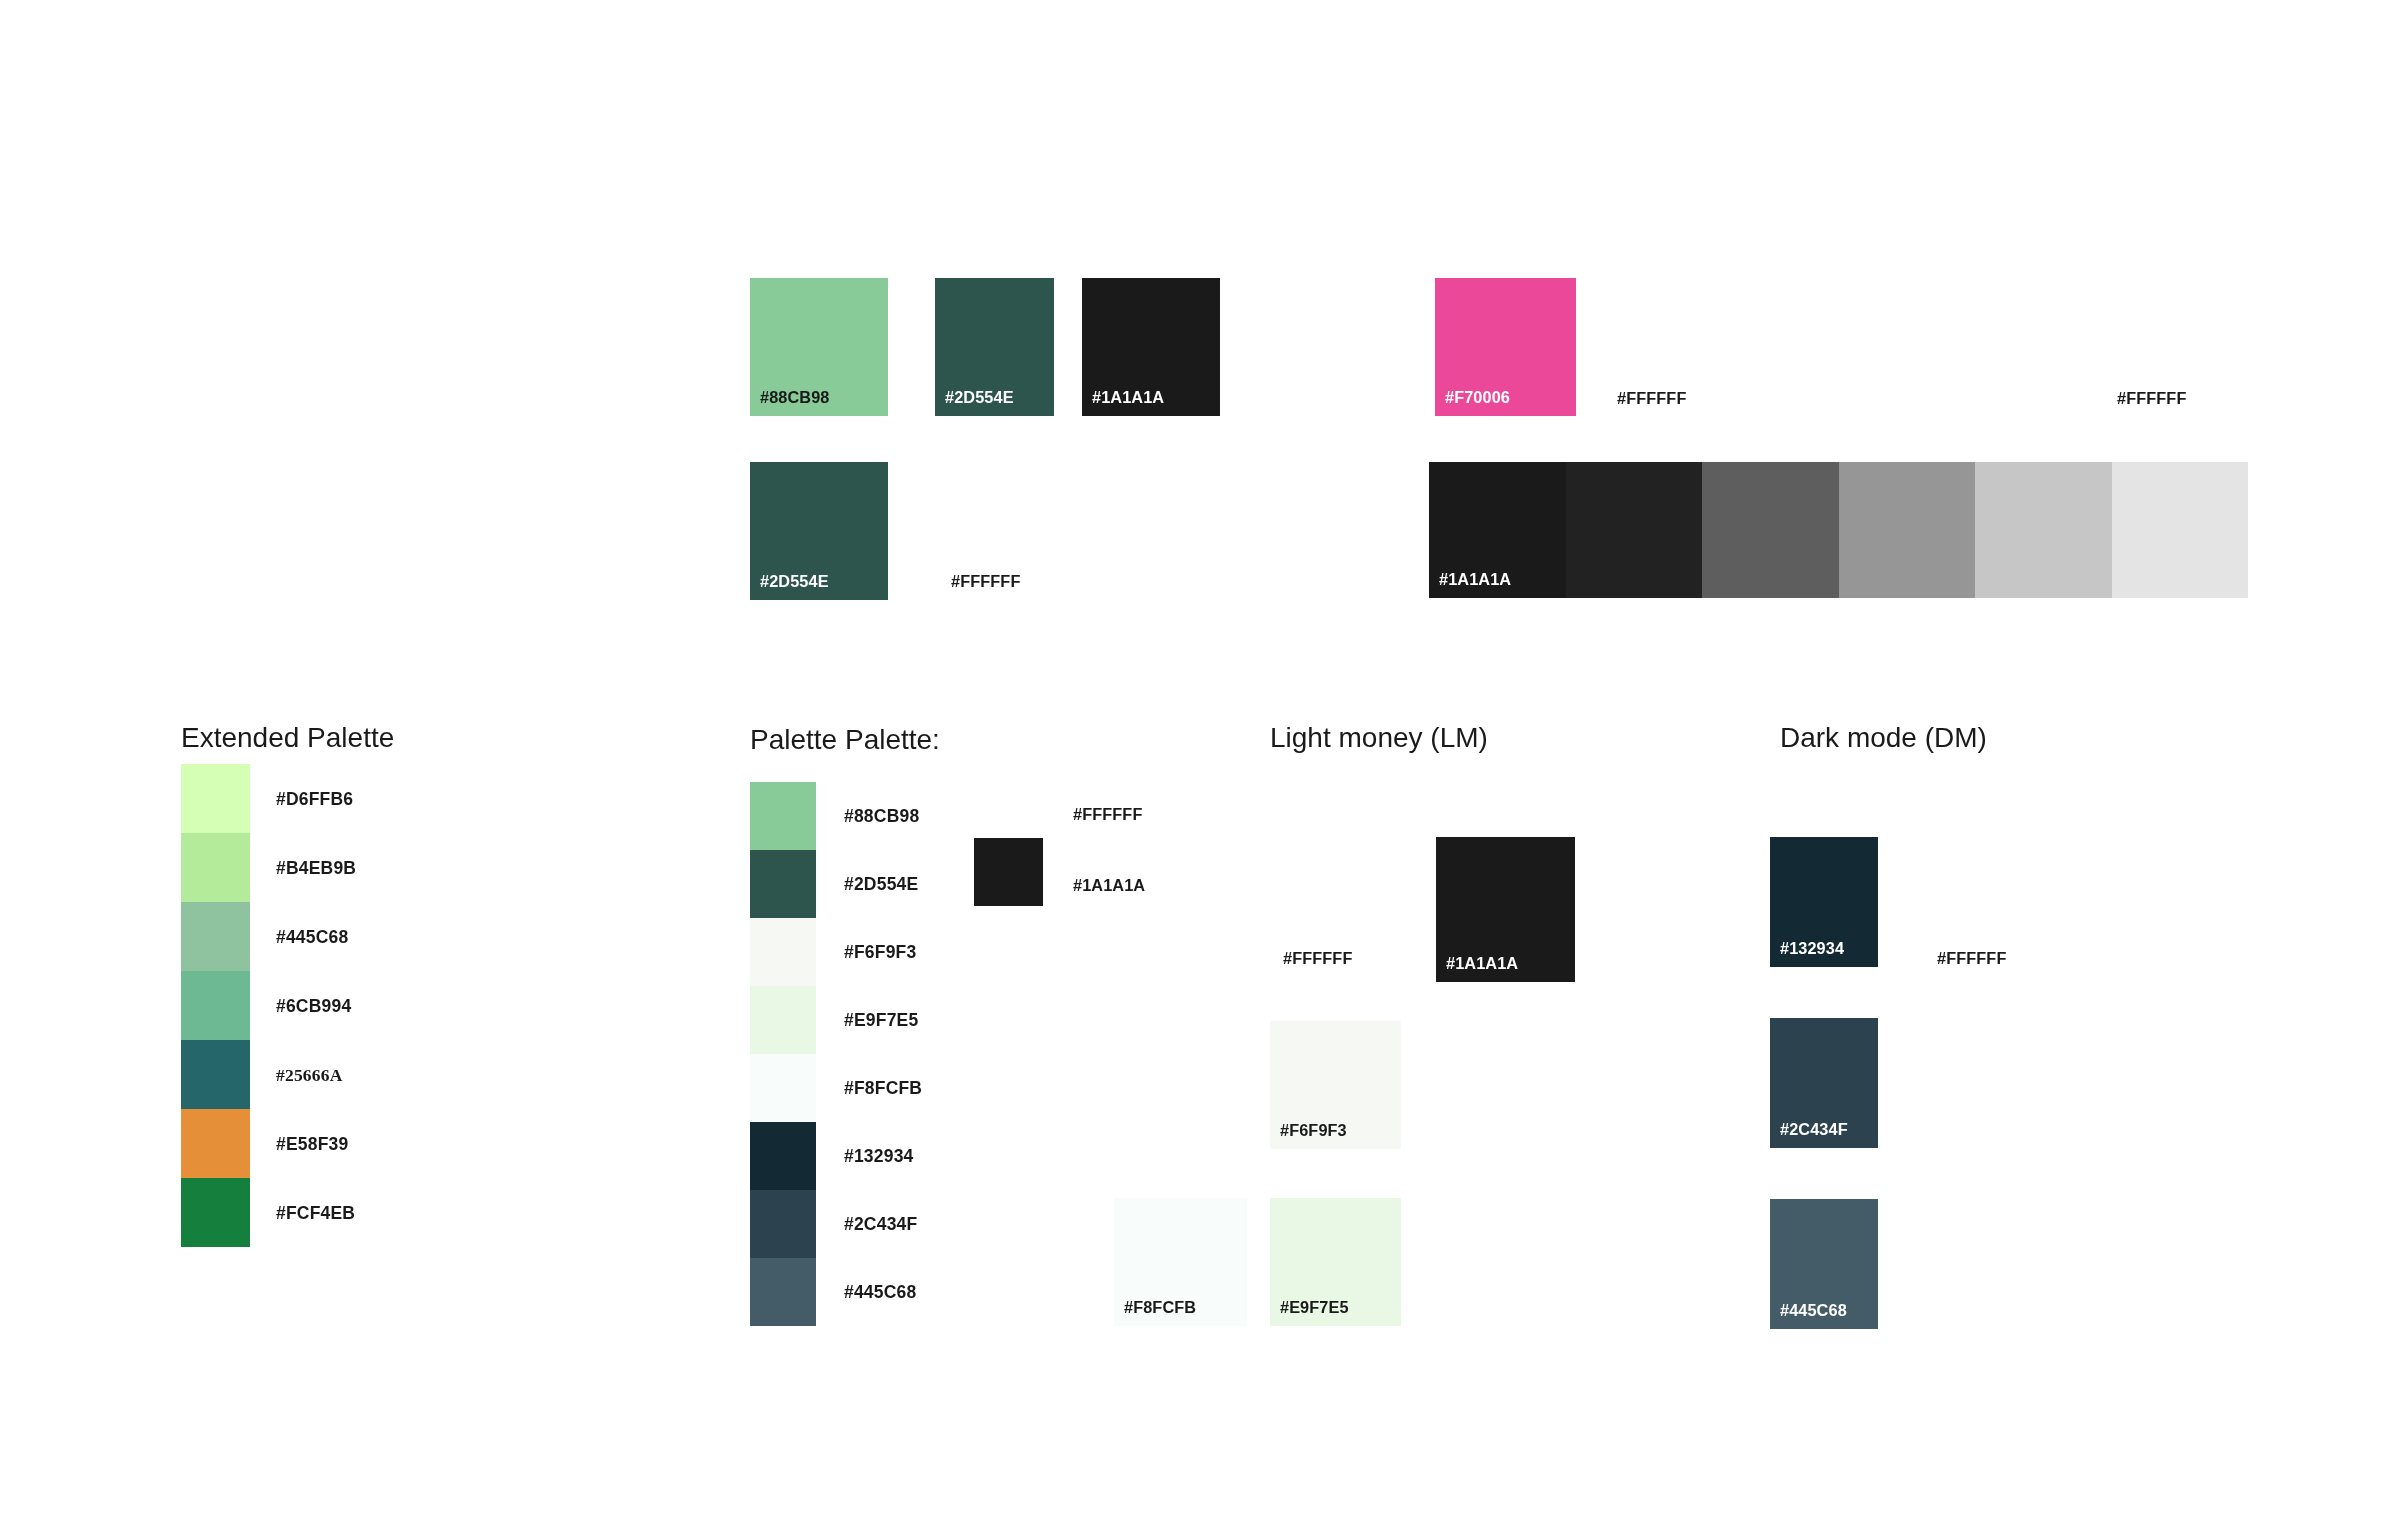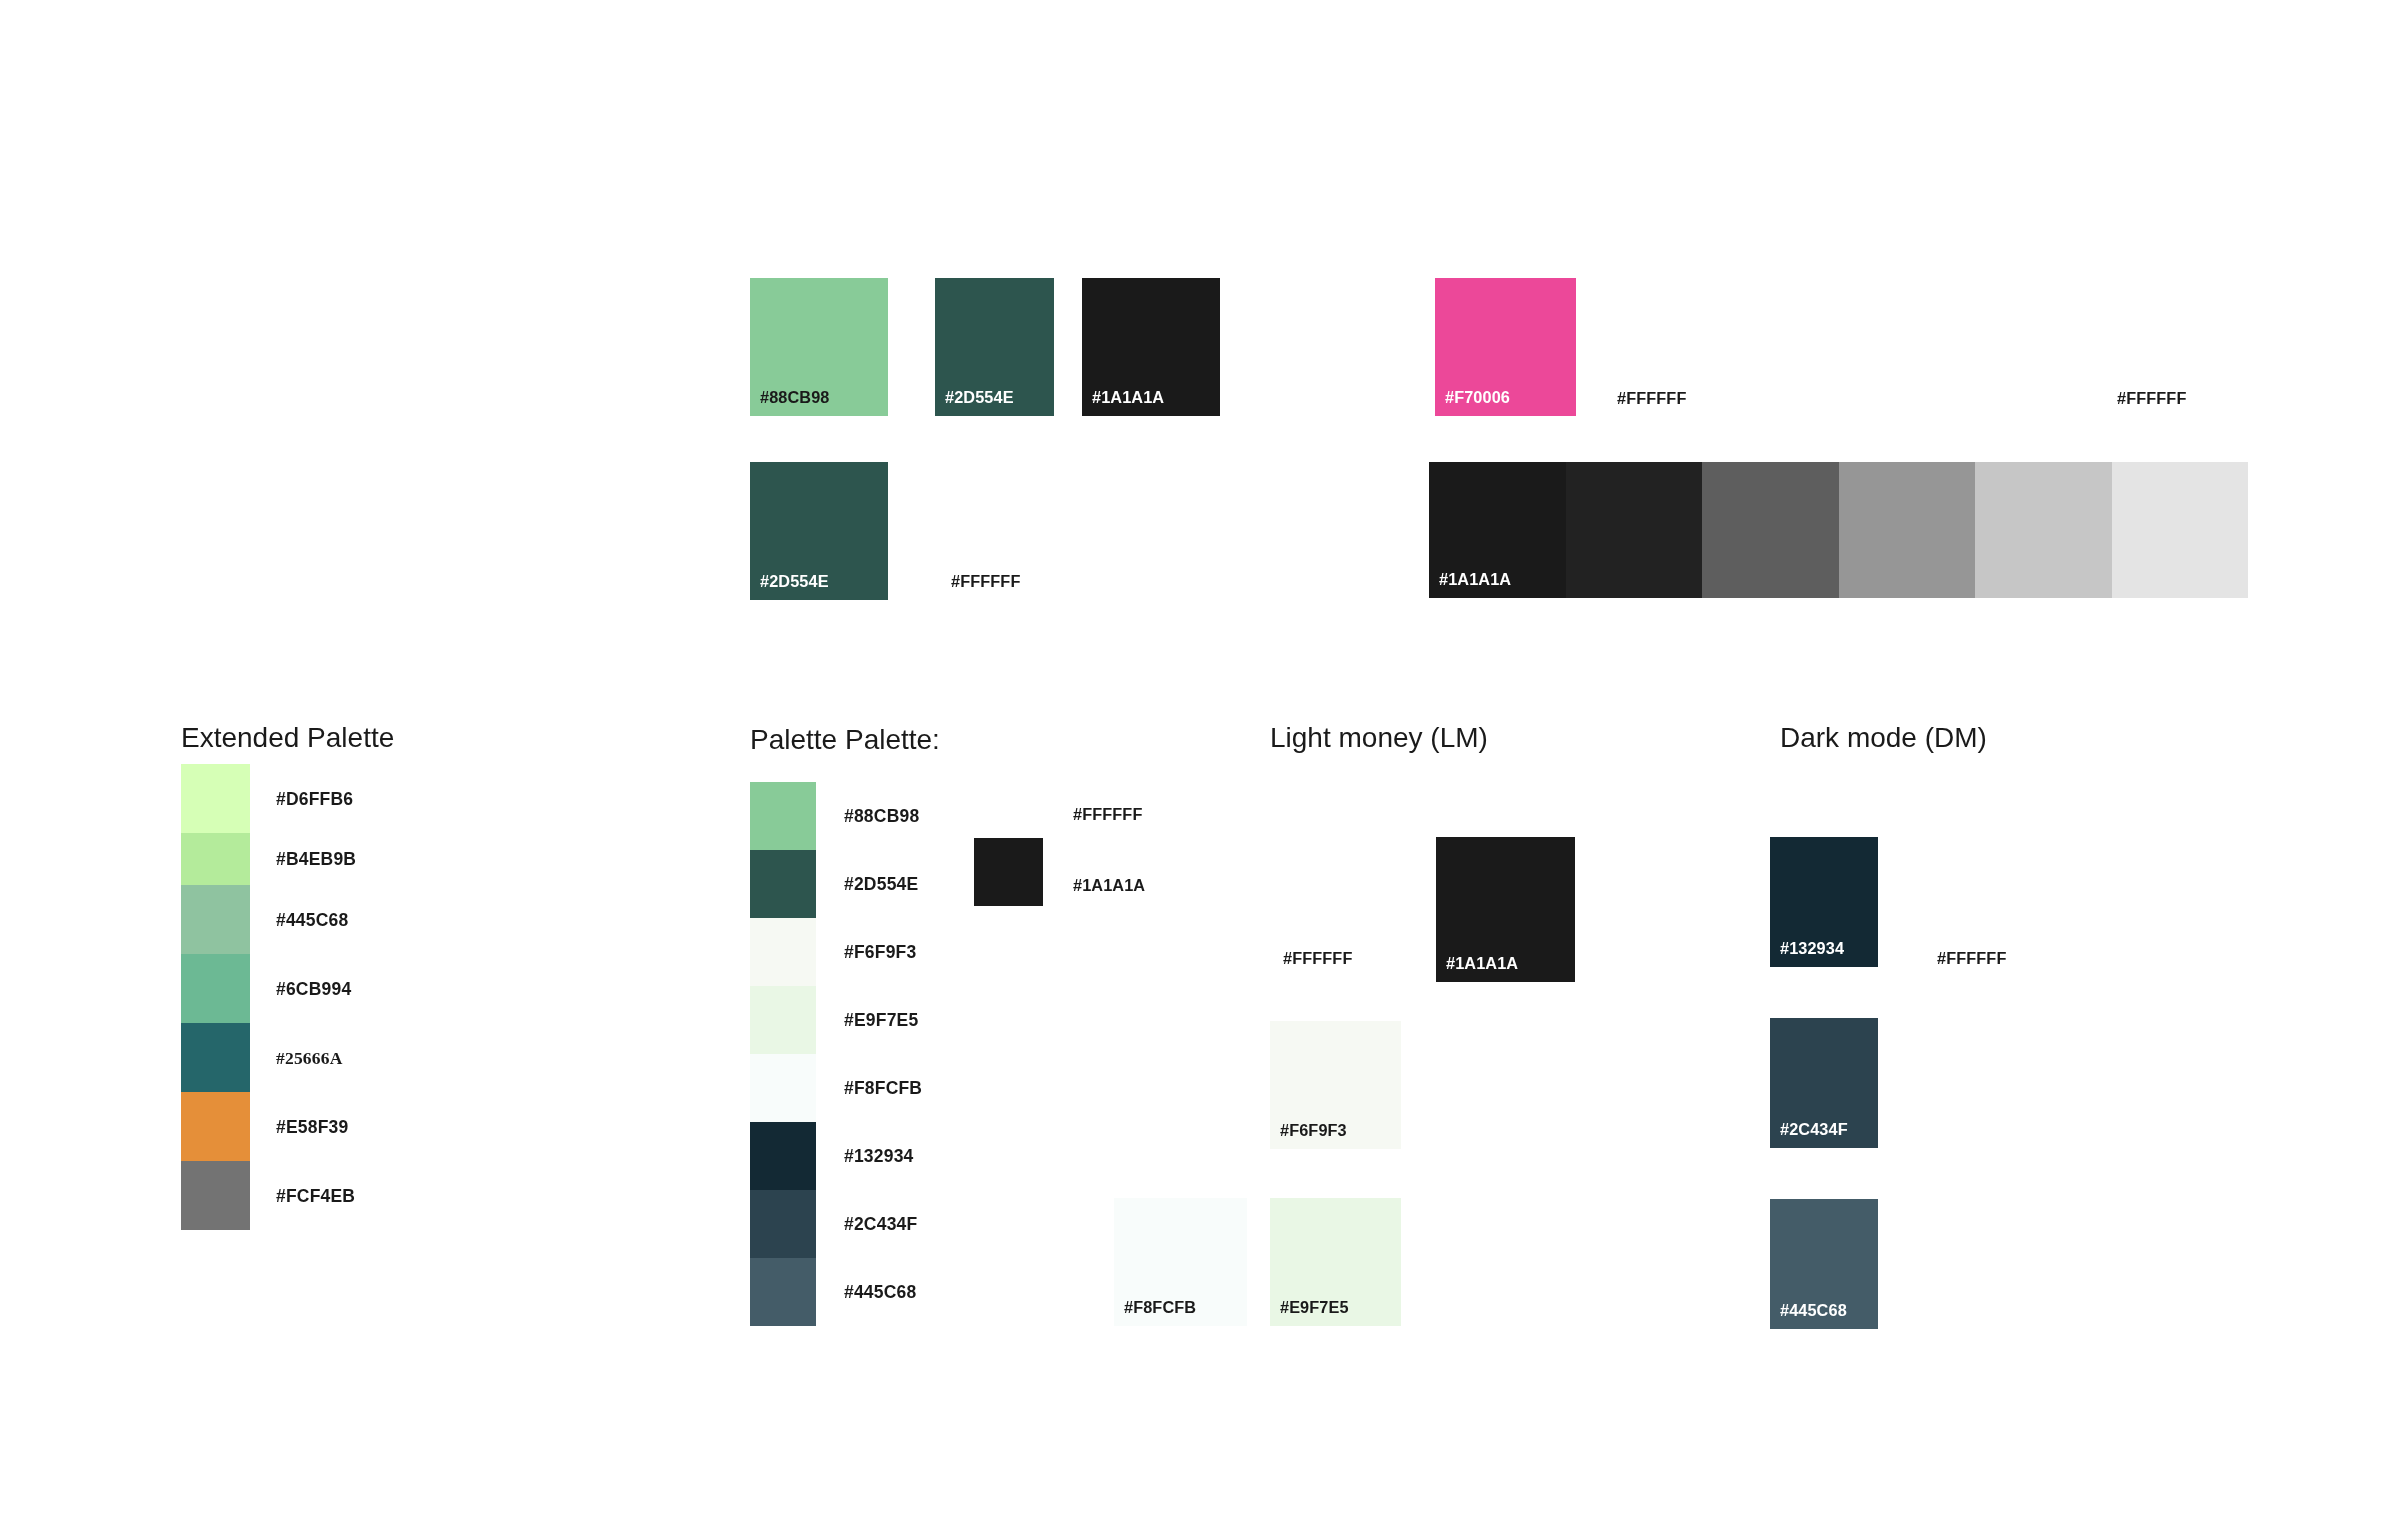--- a/index.html
+++ b/index.html
@@ -162,36 +162,36 @@
   <div class="section-heading" style="left:750px; top:724px;">Palette Palette:</div>
 
   <div class="section-heading" style="left:1270px; top:722px;">Light money (LM)</div>
 
   <div class="section-heading" style="left:1780px; top:722px;">Dark mode (DM)</div>
 
   <div class="stack" style="left:181px; top:764px; width:69px;">
     <div class="stack-band" style="height: 69px; background: rgb(214, 255, 182);">
       <span class="stack-row-label" style="left:95px; top:50%;">#D6FFB6</span>
     </div>
-    <div class="stack-band" style="height: 52px; background: rgb(180, 235, 155); padding-left: 24px;">
+    <div class="stack-band" style="height: 69px; background: rgb(180, 235, 155); padding-left: 24px;">
       <span class="stack-row-label" style="left:95px; top:50%;">#B4EB9B</span>
     </div>
     <div class="stack-band" style="height: 69px; background: rgb(143, 195, 160);">
       <span class="stack-row-label" style="left:95px; top:50%;">#445C68</span>
     </div>
     <div class="stack-band" style="height: 69px; background: rgb(108, 185, 148);">
       <span class="stack-row-label" style="left:95px; top:50%;">#6CB994</span>
     </div>
     <div class="stack-band" style="height: 69px; background: rgb(37, 102, 106);">
       <span class="stack-row-label" style="left:95px; top:50%;font-family:Liberation Serif, serif;">#25666A</span>
     </div>
     <div class="stack-band" style="height: 69px; background: rgb(229, 143, 57);">
       <span class="stack-row-label" style="left:95px; top:50%;">#E58F39</span>
     </div>
-    <div class="stack-band" style="height: 69px; background: #737373;">
+    <div class="stack-band" style="height: 69px; background: #15803d;">
       <span class="stack-row-label" style="left:95px; top:50%;">#FCF4EB</span>
     </div>
   </div>
 
   <div class="stack" style="left:750px; top:782px; width:66px;">
     <div class="stack-band" style="height: 68px; background: rgb(136, 203, 152);">
       <span class="stack-row-label" style="left:94px; top:50%;">#88CB98</span>
     </div>
     <div class="stack-band" style="height: 68px; background: rgb(45, 85, 78);">
       <span class="stack-row-label" style="left:94px; top:50%;">#2D554E</span>

